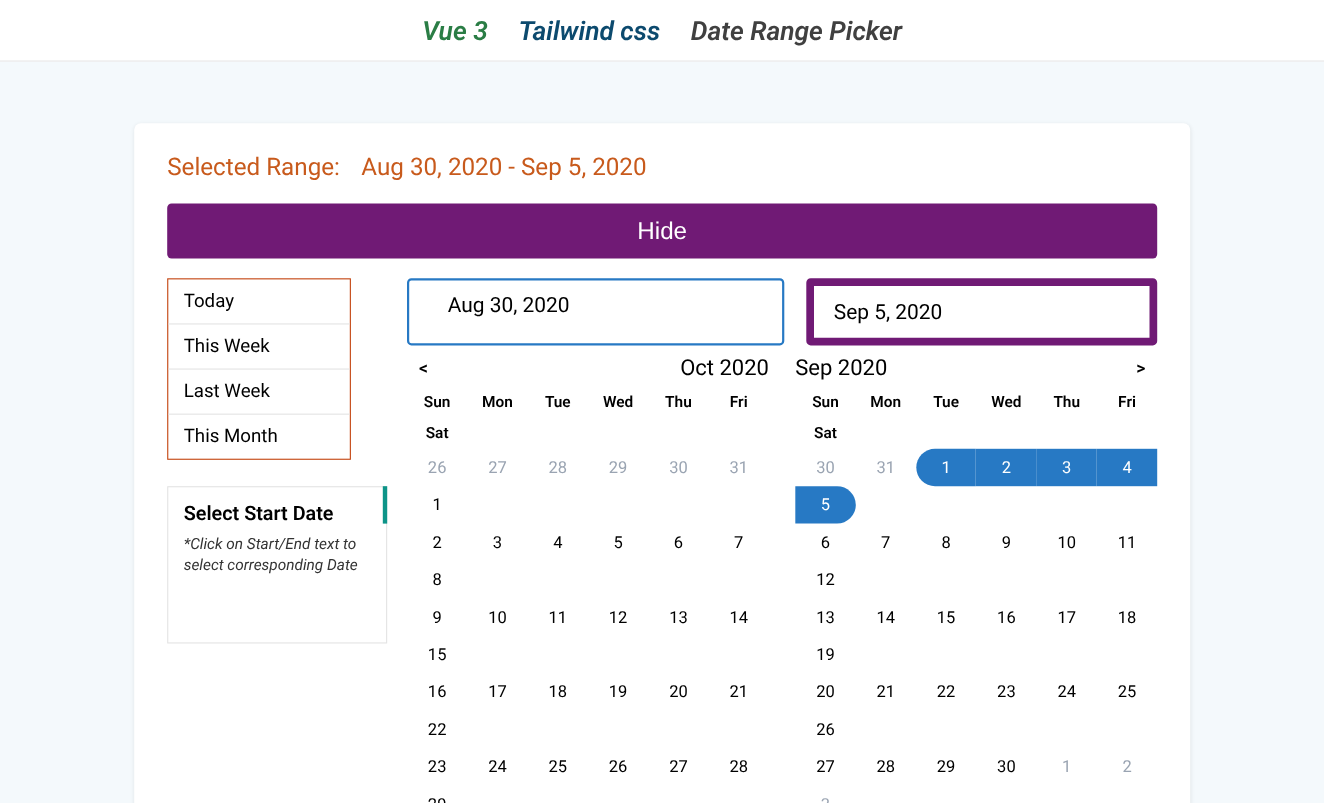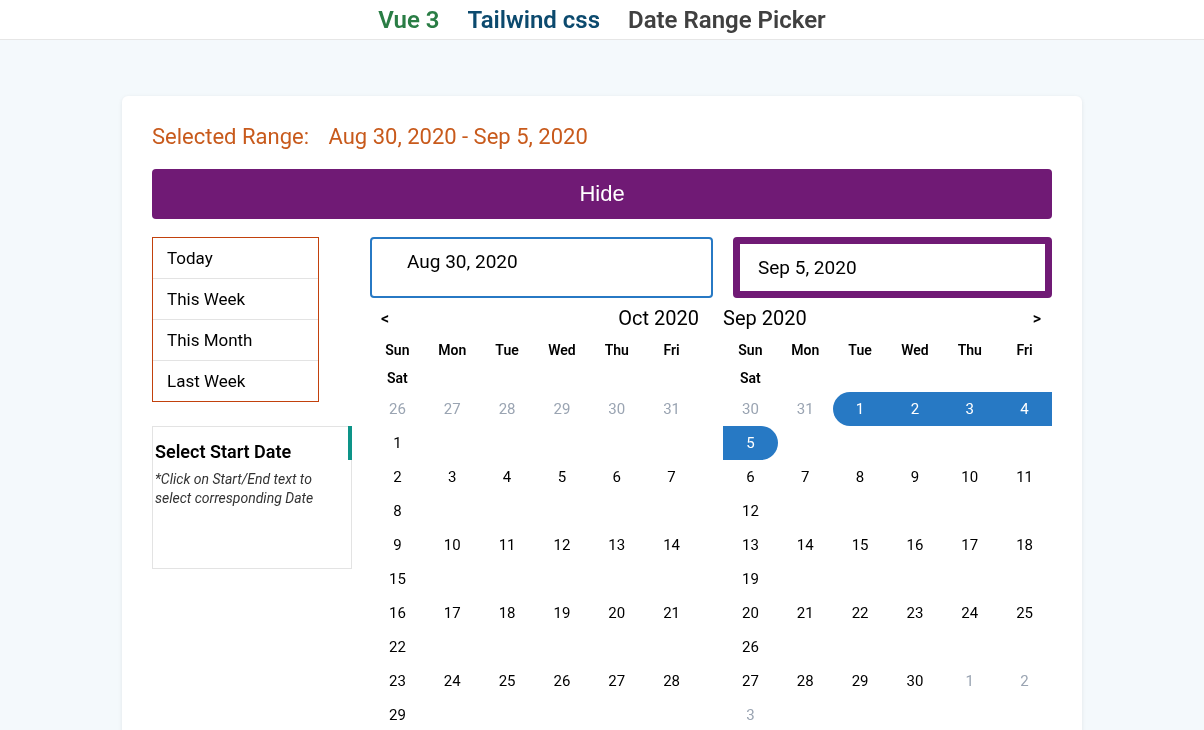--- a/index.html
+++ b/index.html
@@ -6,27 +6,28 @@
   body {
     font-family: "Segoe UI", -apple-system, Roboto, sans-serif;
     background: #f4f9fc;
     width: 1204px;
     height: 730px;
     overflow: hidden;
   }
   .topbar {
     background: #fff;
     border-bottom: 1px solid #e6e6e6;
-    height: 40px;
+    height: 56px;
     display: flex;
     align-items: center;
     justify-content: center;
     gap: 28px;
     font-size: 24px;
     font-weight: 600;
+    font-style: italic;
   }
   .t-green { color: #2a7d45; }
   .t-blue  { color: #0c4a6e; }
   .t-pink  { color: #404040; }
 
   .card {
     width: 960px;
     margin: 56px auto 0;
     background: #fff;
     border-radius: 6px;
@@ -62,21 +63,21 @@
   .preset-item {
     padding: 10px 14px;
     font-size: 17px;
     border-bottom: 1px solid #e3e3e3;
     cursor: pointer;
   }
   .preset-item:last-child { border-bottom: none; }
   .help-box {
     width: 200px;
     border: 1px solid #e3e3e3;
-    padding: 14px 2px 60px;
+    padding: 14px 14px 60px;
     margin-top: 24px;
     position: relative;
   }
   .help-box::after{
     content:"";
     position:absolute;
     right:-1px;
     top:-1px;
     width:4px;
     height:34px;
@@ -132,22 +133,22 @@
     <span>Aug 30, 2020 - Sep 5, 2020</span>
   </div>
 
   <button class="hide-btn">Hide</button>
 
   <div class="row">
     <div>
       <div class="presets" id="presets">
           <div class="preset-item">Today</div>
           <div class="preset-item">This Week</div>
+          <div class="preset-item">Last Week</div>
           <div class="preset-item">This Month</div>
-          <div class="preset-item">Last Week</div>
         </div>
       <div class="help-box">
         <div class="help-title">Select Start Date</div>
         <div class="help-sub">*Click on Start/End text to select corresponding Date</div>
       </div>
     </div>
 
     <div class="cals">
       <div class="date-inputs">
         <div class="date-box active">Aug 30, 2020</div>

